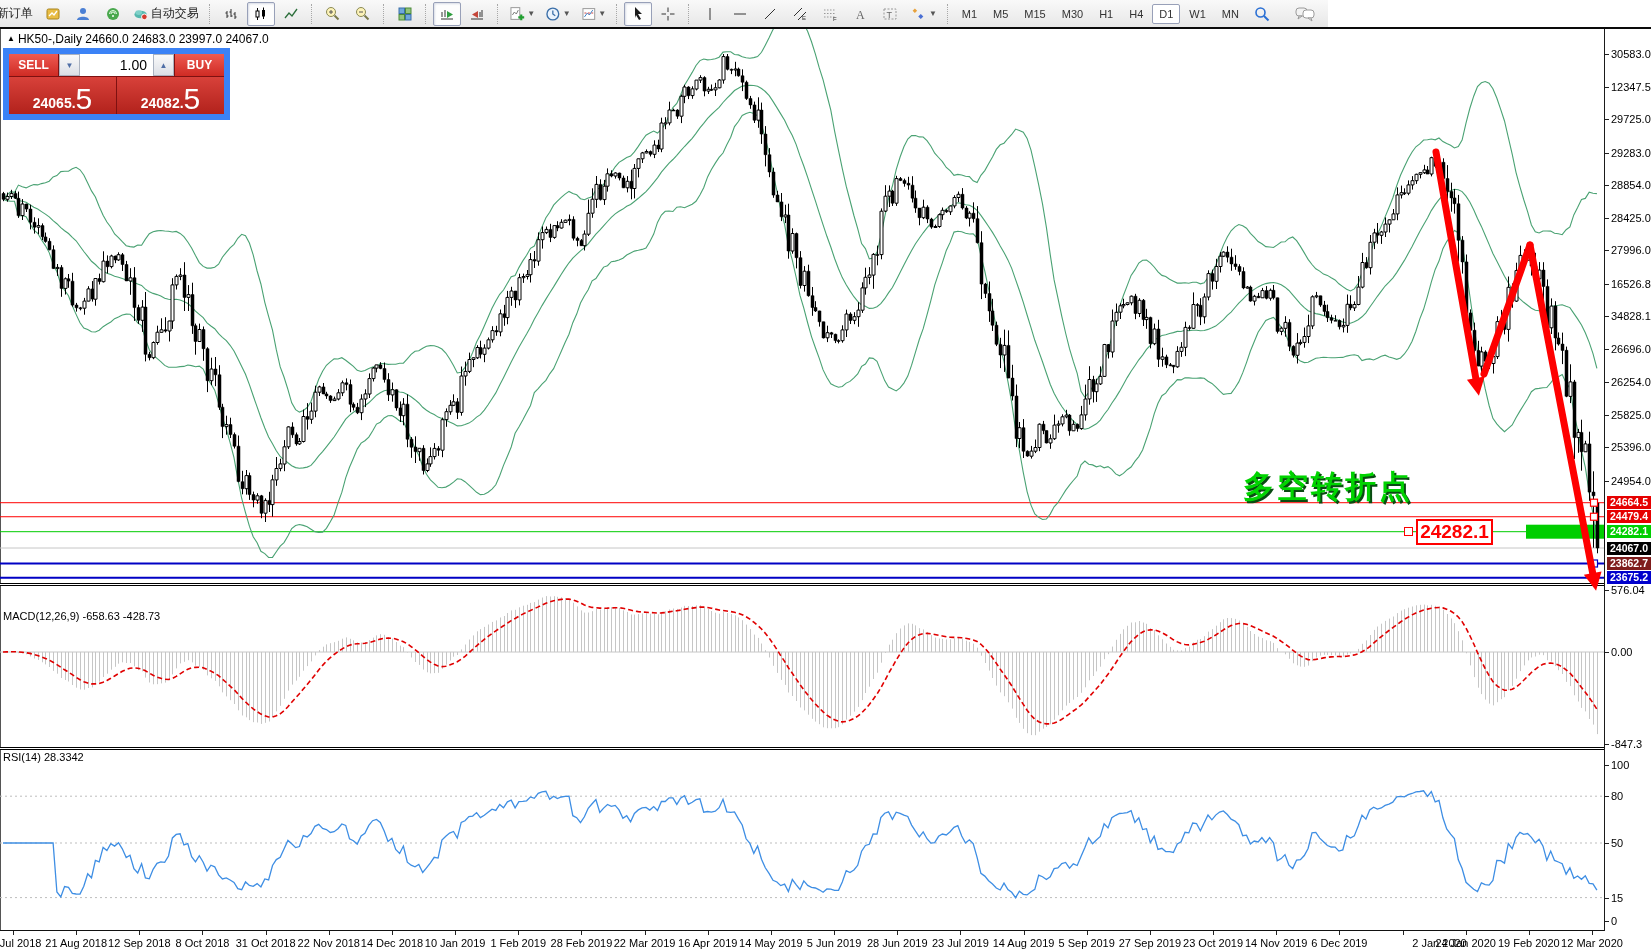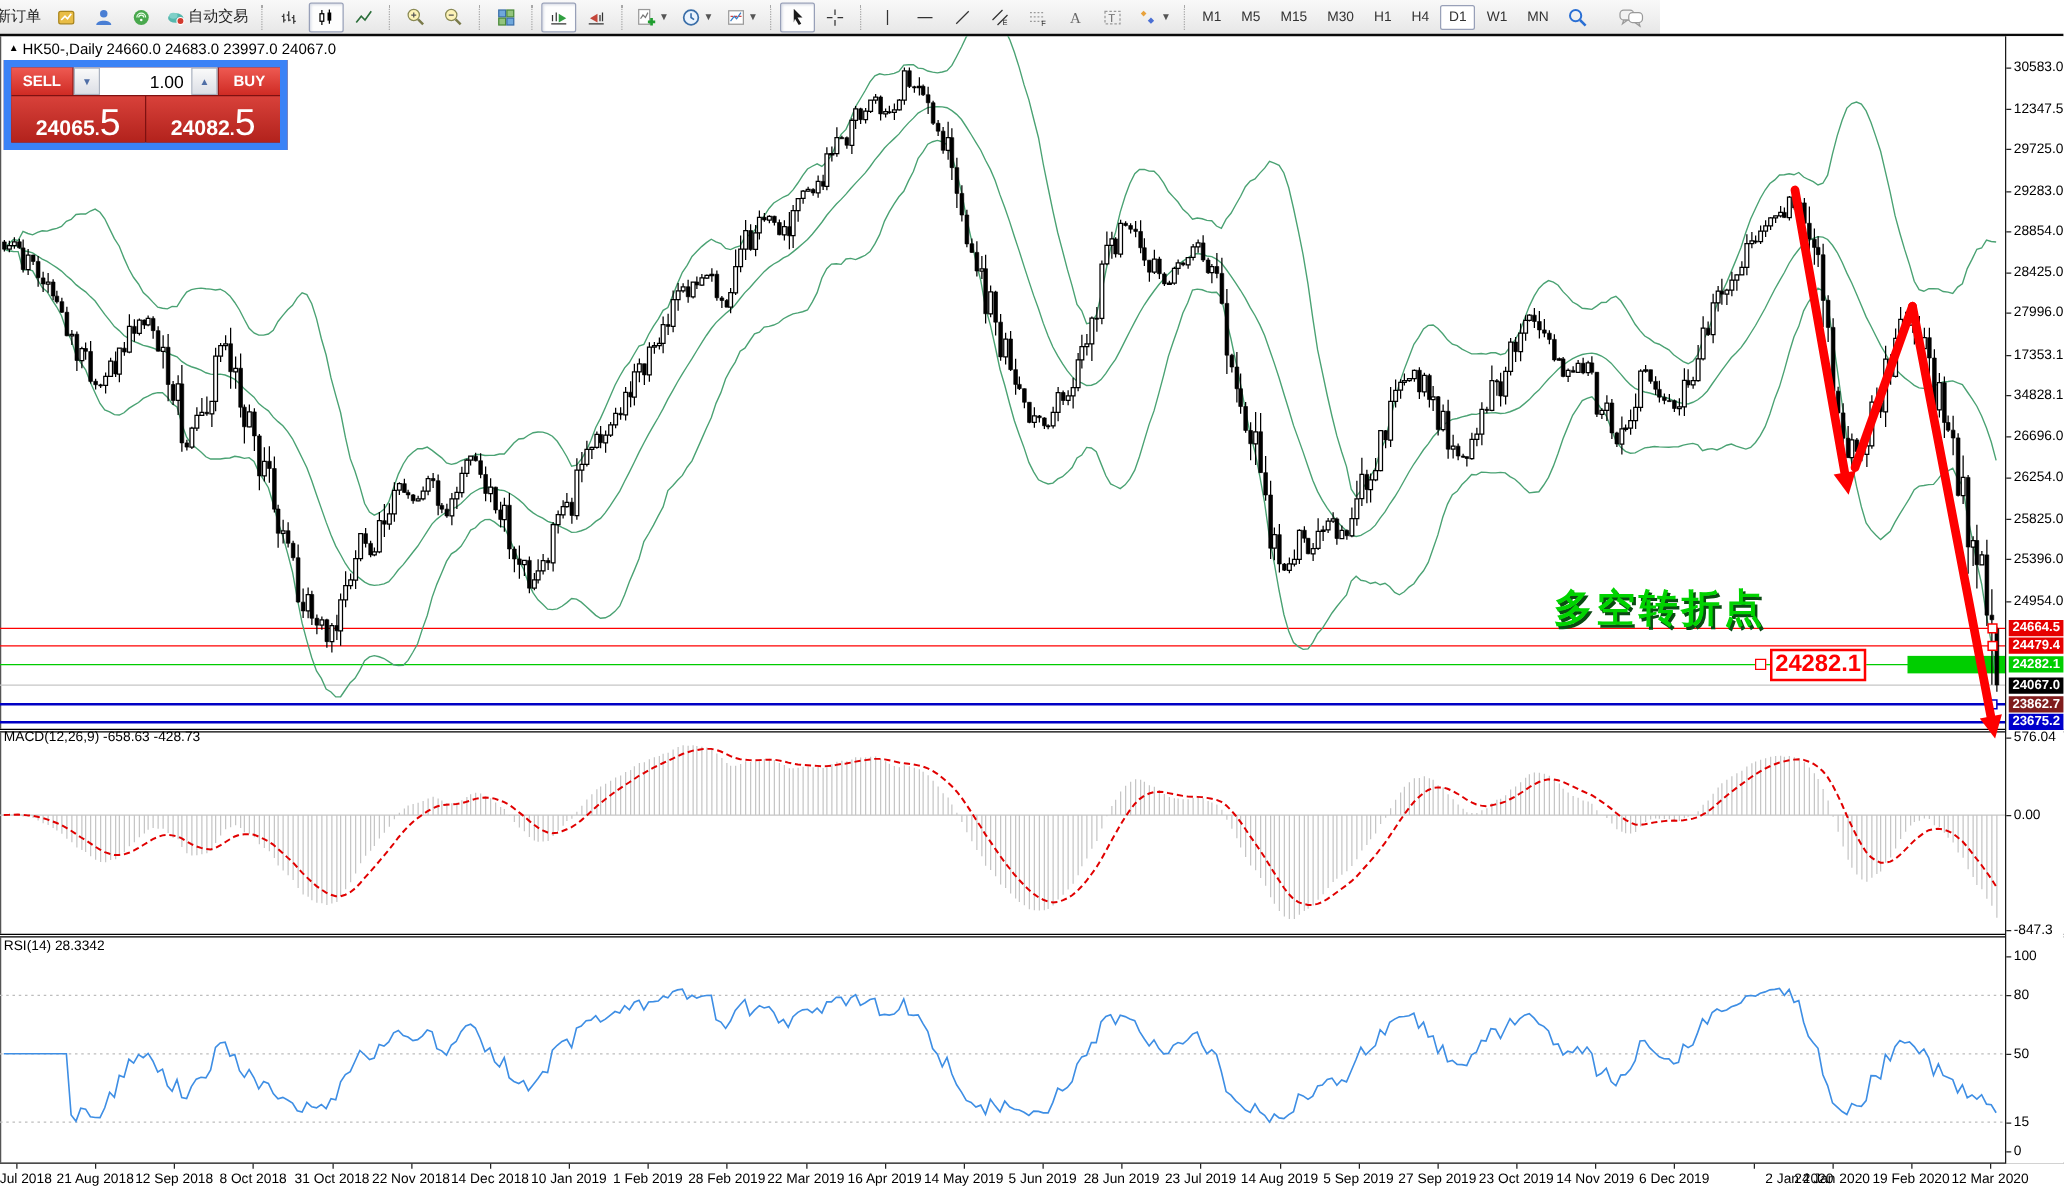--- a/index.html
+++ b/index.html
@@ -45,21 +45,21 @@
   .tp-sell,.tp-buy{flex:0 0 49px;background:linear-gradient(#ee5a52,#cf2b24);color:#fff;
     font-size:12px;font-weight:700;display:flex;align-items:center;justify-content:center;}
   .tp-vol{flex:1;display:flex;background:#fff;}
   .tp-spin{width:21px;background:linear-gradient(#fafafa,#dcdfe6);border:1px solid #aab2c0;
     color:#4f6ea6;font-size:8px;display:flex;align-items:center;justify-content:center;box-sizing:border-box;}
   .tp-volval{flex:1;display:flex;align-items:center;justify-content:flex-end;padding-right:6px;
     font-size:14px;color:#000;}
   .tp-bottom{display:flex;gap:1px;height:37px;}
   .tp-price{flex:1;background:linear-gradient(#d8413a,#b2221c);color:#fff;display:flex;
     align-items:flex-end;justify-content:center;padding-bottom:3px;}
-  .pp-int{font-size:17px;font-weight:700;line-height:16px;}
+  .pp-int{font-size:14px;font-weight:700;line-height:16px;}
   .pp-dot{font-size:14px;font-weight:700;}
   .pp-big{font-size:30px;font-weight:400;line-height:25px;}
   
   .cn-note{position:absolute;left:1243px;top:466px;font-size:31px;font-weight:700;color:#00d400;
     text-shadow:2px 2px 0 #0a4a12;letter-spacing:3px;z-index:5;font-family:"DejaVu Sans",sans-serif;}
   .price-callout{position:absolute;left:1416px;top:519px;width:73px;height:22px;background:#fff;
     border:2px solid #ff0000;color:#ff0000;font-size:19px;font-weight:700;text-align:center;
     line-height:21px;z-index:5;}
   .callout-handle{position:absolute;left:1404px;top:527px;width:7px;height:7px;border:1px solid #f00;
     background:#fff;z-index:5;}
@@ -300,21 +300,21 @@
   <svg id="svg-rsi" class="pane" style="top:750px;" width="1604" height="180" viewBox="0 750 1604 180">
       <line x1="0" y1="796.2" x2="1604" y2="796.2" stroke="#bdbdbd" stroke-width="1" stroke-dasharray="2 3"></line>
       <line x1="0" y1="843" x2="1604" y2="843" stroke="#bdbdbd" stroke-width="1" stroke-dasharray="2 3"></line>
       <line x1="0" y1="897.6" x2="1604" y2="897.6" stroke="#bdbdbd" stroke-width="1" stroke-dasharray="2 3"></line>
       <path d="M3.0 843.0L6.8 843.0L10.7 843.0L14.5 843.0L18.4 843.0L22.3 843.0L26.1 843.0L30.0 843.0L33.8 843.0L37.7 843.0L41.5 843.0L45.4 843.0L49.2 843.0L53.1 843.0L56.9 892.0L60.8 897.0L64.6 886.6L68.5 887.3L72.3 893.4L76.1 894.0L80.0 894.1L83.8 886.2L87.7 873.8L91.5 877.8L95.4 860.3L99.2 861.8L103.1 847.4L106.9 850.5L110.8 843.7L114.6 846.1L118.5 842.7L122.3 848.8L126.2 857.6L130.0 855.3L133.9 868.6L137.7 873.0L141.6 863.7L145.4 878.0L149.3 878.8L153.1 869.3L157.0 863.3L160.8 861.8L164.7 862.3L168.5 856.0L172.4 837.9L176.2 834.4L180.1 833.8L183.9 844.9L187.8 843.6L191.6 856.6L195.5 861.9L199.3 855.7L203.2 862.2L207.0 871.1L210.9 865.2L214.7 866.8L218.6 874.9L222.4 879.0L226.3 877.9L230.1 880.0L234.0 882.4L237.8 888.6L241.7 889.7L245.5 881.9L249.4 885.4L253.2 886.3L257.1 883.6L260.9 886.9L264.8 878.9L268.6 879.9L272.5 865.5L276.3 859.6L280.2 857.3L284.0 849.0L287.9 840.4L291.7 843.8L295.6 847.6L299.4 846.5L303.3 835.6L307.2 836.9L311.0 833.5L314.9 826.3L318.7 824.4L322.6 828.4L326.4 829.6L330.3 832.5L334.1 831.7L338.0 828.7L341.8 824.0L345.7 825.4L349.5 838.9L353.4 840.7L357.2 844.1L361.1 836.0L364.9 833.2L368.8 825.4L372.6 820.7L376.5 819.4L380.3 822.4L384.2 831.0L388.0 841.4L391.9 838.3L395.7 849.4L399.6 853.5L403.4 846.0L407.3 862.2L411.1 865.2L415.0 866.8L418.8 864.5L422.7 872.5L426.5 867.8L430.4 862.8L434.2 857.3L438.1 858.1L441.9 840.1L445.8 836.2L449.6 833.1L453.5 831.5L457.3 838.1L461.2 822.4L465.0 820.8L468.9 816.6L472.7 816.1L476.6 812.6L480.4 817.6L484.3 815.3L488.1 812.3L492.0 809.2L495.8 810.4L499.7 804.5L503.5 807.8L507.4 801.8L511.2 800.2L515.1 807.8L518.9 801.6L522.8 801.3L526.6 800.8L530.5 796.9L534.3 798.3L538.2 793.3L542.0 791.9L545.9 791.3L549.7 799.2L553.6 796.2L557.4 798.5L561.3 797.0L565.1 796.4L569.0 796.2L572.8 815.7L576.7 817.7L580.5 822.7L584.4 816.8L588.2 808.3L592.1 803.8L595.9 799.6L599.8 812.5L603.6 808.1L607.5 804.5L611.3 806.4L615.2 805.4L619.0 809.9L622.9 818.3L626.7 815.6L630.6 821.8L634.4 813.4L638.3 809.9L642.1 807.9L646.0 807.4L649.8 810.1L653.7 806.6L657.5 810.5L661.4 801.5L665.2 801.5L669.1 797.8L672.9 797.9L676.8 804.4L680.6 798.2L684.5 795.8L688.3 804.3L692.2 802.2L696.0 799.6L699.9 798.8L703.7 812.2L707.6 811.5L711.4 812.1L715.3 811.2L719.1 807.7L723.0 799.3L726.8 811.8L730.7 812.3L734.5 811.9L738.4 818.9L742.2 825.0L746.1 838.8L749.9 843.4L753.8 853.4L757.6 846.0L761.5 859.2L765.3 867.8L769.2 873.7L773.0 880.3L776.9 882.0L780.7 885.6L784.6 884.1L788.4 891.5L792.3 879.5L796.1 884.7L800.0 889.5L803.8 880.9L807.7 885.4L811.5 887.4L815.4 888.0L819.2 889.8L823.1 892.3L826.9 888.9L830.8 889.1L834.6 890.3L838.5 890.3L842.3 881.9L846.2 870.6L850.0 872.6L853.9 870.0L857.7 865.3L861.6 851.2L865.4 845.5L869.3 844.3L873.1 834.0L877.0 834.1L880.8 817.5L884.7 813.2L888.5 811.8L892.4 819.4L896.2 812.2L900.1 813.3L903.9 815.2L907.8 816.5L911.6 825.1L915.5 831.2L919.3 836.8L923.2 831.9L927.0 838.7L930.9 843.1L934.7 842.7L938.6 836.3L942.4 834.0L946.3 835.0L950.1 831.8L954.0 827.3L957.8 825.6L961.7 836.1L965.5 843.0L969.4 839.8L973.2 843.6L977.1 857.4L980.9 873.3L984.8 876.1L988.6 880.7L992.5 884.0L996.3 888.0L1000.2 890.0L1004.0 883.1L1007.9 889.5L1011.7 892.3L1015.6 897.7L1019.4 891.2L1023.3 894.3L1027.1 894.9L1031.0 891.7L1034.8 889.3L1038.7 875.2L1042.5 876.7L1046.4 879.5L1050.2 876.9L1054.1 868.7L1057.9 868.0L1061.8 863.6L1065.6 862.5L1069.5 868.2L1073.3 863.9L1077.2 865.5L1081.0 856.6L1084.9 847.4L1088.7 837.8L1092.6 843.8L1096.4 840.0L1100.3 836.5L1104.1 823.8L1108.0 827.9L1111.8 817.8L1115.7 815.3L1119.5 813.5L1123.4 813.2L1127.2 812.6L1131.1 810.6L1134.9 822.5L1138.8 817.8L1142.6 829.6L1146.5 828.7L1150.3 842.6L1154.2 836.2L1158.0 849.4L1161.9 848.3L1165.7 851.5L1169.6 851.7L1173.4 852.4L1177.3 843.9L1181.1 841.8L1185.0 832.3L1188.8 832.9L1192.7 823.0L1196.5 823.5L1200.4 830.8L1204.2 822.8L1208.0 815.0L1211.9 819.8L1215.7 815.1L1219.6 812.1L1223.4 810.9L1227.3 814.5L1231.1 819.2L1235.0 821.1L1238.8 824.7L1242.7 835.7L1246.5 835.2L1250.4 843.9L1254.2 841.0L1258.1 842.0L1261.9 837.5L1265.8 842.7L1269.6 837.7L1273.5 842.9L1277.3 860.8L1281.2 858.6L1285.0 854.6L1288.9 865.2L1292.7 868.6L1296.6 860.1L1300.4 859.7L1304.3 855.5L1308.1 848.5L1312.0 832.8L1315.8 832.4L1319.7 838.1L1323.5 841.8L1327.4 845.5L1331.2 847.0L1335.1 847.1L1338.9 851.1L1342.8 849.9L1346.6 835.5L1350.5 838.1L1354.3 835.9L1358.2 825.9L1362.0 815.1L1365.9 819.2L1369.7 810.0L1373.6 807.2L1377.4 809.1L1381.3 808.0L1385.1 805.4L1389.0 804.1L1392.8 802.2L1396.7 796.9L1400.5 796.4L1404.4 796.9L1408.2 794.6L1412.1 793.5L1415.9 791.9L1419.8 791.5L1423.6 790.8L1427.5 796.3L1431.3 791.5L1435.2 801.9L1439.0 800.4L1442.9 817.8L1446.7 829.0L1450.6 834.2L1454.4 838.6L1458.3 859.8L1462.1 868.5L1466.0 882.3L1469.8 885.7L1473.7 889.2L1477.5 891.6L1481.4 882.8L1485.2 884.6L1489.1 885.1L1492.9 880.5L1496.8 860.5L1500.6 860.7L1504.5 863.1L1508.3 843.5L1512.2 848.6L1516.0 837.3L1519.9 832.4L1523.7 834.4L1527.6 833.5L1531.4 837.3L1535.3 842.8L1539.1 839.2L1543.0 846.2L1546.8 860.3L1550.7 851.1L1554.5 860.4L1558.4 862.0L1562.2 863.7L1566.1 874.2L1569.9 867.8L1573.8 878.2L1577.6 876.0L1581.5 879.3L1585.3 875.8L1589.2 883.3L1593.0 883.8L1596.9 890.2" fill="none" stroke="#3e8ee4" stroke-width="1.3"></path>
     </svg>
 
   <div class="chart-title">
     <span class="mk">▲</span><span>HK50-,Daily  24660.0 24683.0 23997.0 24067.0</span>
   </div>
-  <div class="pane-label" style="top:584px;">
+  <div class="pane-label" style="top:610px;">
     <span>MACD(12,26,9)</span> <span>-658.63</span> <span>-428.73</span>
   </div>
   <div class="pane-label" style="top:751px;">
     <span>RSI(14)</span> <span>28.3342</span>
   </div>
 
   <div class="trade-panel">
     <div class="tp-top">
       <div class="tp-sell">SELL</div>
       <div class="tp-vol">
@@ -358,21 +358,21 @@
       <div class="ptick" style="top: 84.0465px; font-weight: 400;">29725.0</div>
       <div class="ptickmark" style="top: 123.557px;"></div>
       <div class="ptick" style="top: 117.557px; font-weight: 400;">29283.0</div>
       <div class="ptickmark" style="top: 156.081px;"></div>
       <div class="ptick" style="top: 150.081px; font-weight: 400;">28854.0</div>
       <div class="ptickmark" style="top: 188.606px;"></div>
       <div class="ptick" style="top: 182.606px; font-weight: 400;">28425.0</div>
       <div class="ptickmark" style="top: 221.131px;"></div>
       <div class="ptick" style="top: 215.131px; font-weight: 400;">27996.0</div>
       <div class="ptickmark" style="top: 254.641px;"></div>
-      <div class="ptick" style="top: 248.641px; font-weight: 400;">17353.1</div>
+      <div class="ptick" style="top: 248.641px; font-weight: 400;">16526.8</div>
       <div class="ptickmark" style="top: 287.166px;"></div>
       <div class="ptick" style="top: 281.166px; font-weight: 400;">34828.1</div>
       <div class="ptickmark" style="top: 319.69px;"></div>
       <div class="ptick" style="top: 313.69px; font-weight: 400;">26696.0</div>
       <div class="ptickmark" style="top: 353.2px;"></div>
       <div class="ptick" style="top: 347.2px; font-weight: 400;">26254.0</div>
       <div class="ptickmark" style="top: 385.725px;"></div>
       <div class="ptick" style="top: 379.725px; font-weight: 400;">25825.0</div>
       <div class="ptickmark" style="top: 418.25px;"></div>
       <div class="ptick" style="top: 412.25px; font-weight: 400;">25396.0</div>

